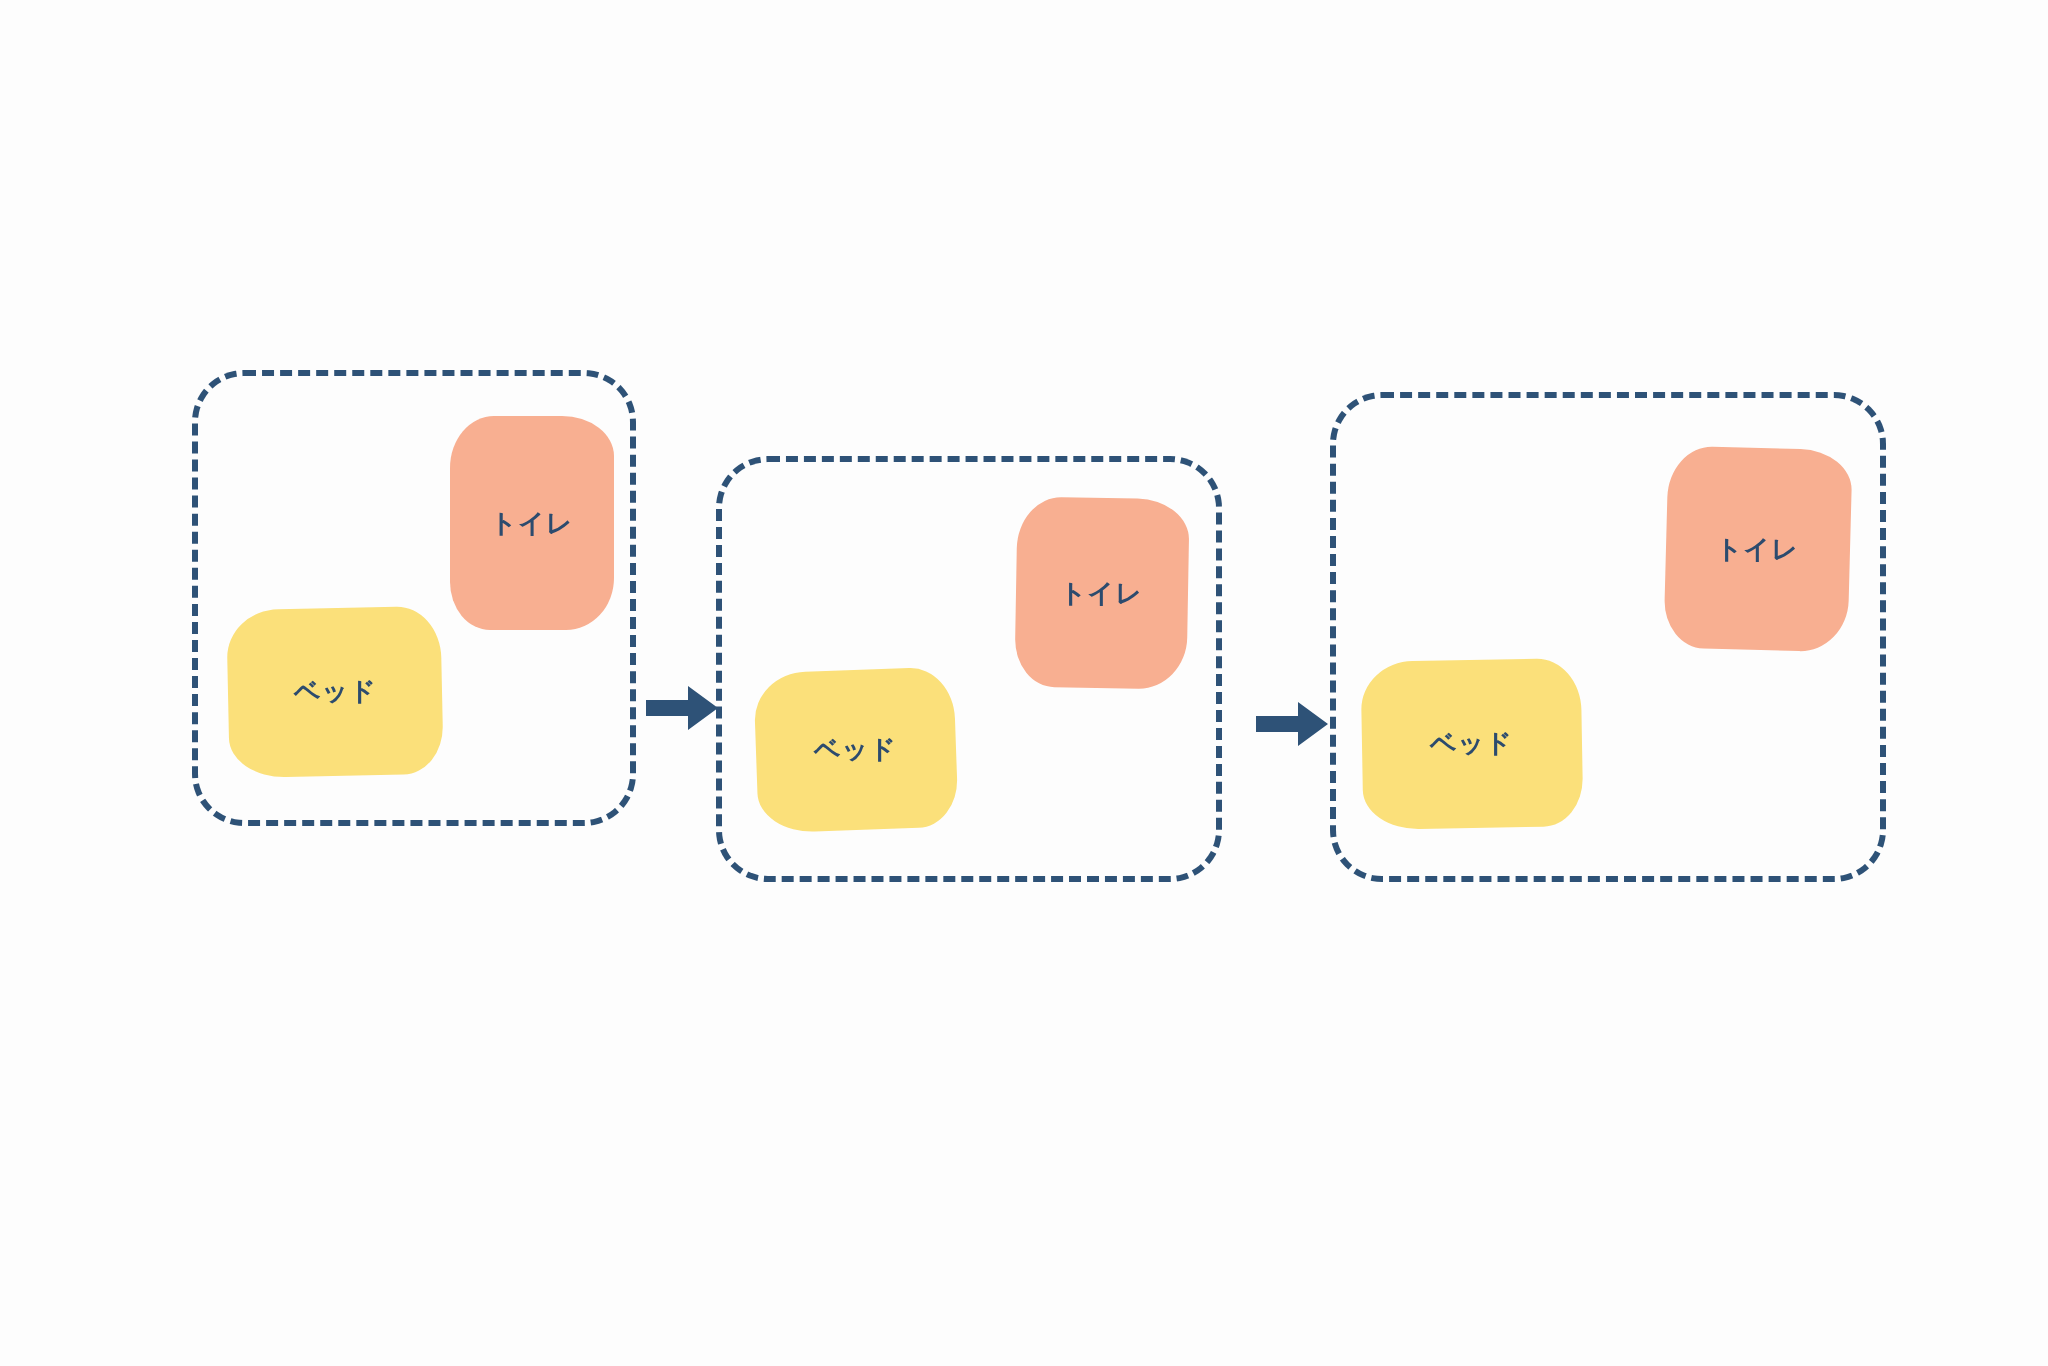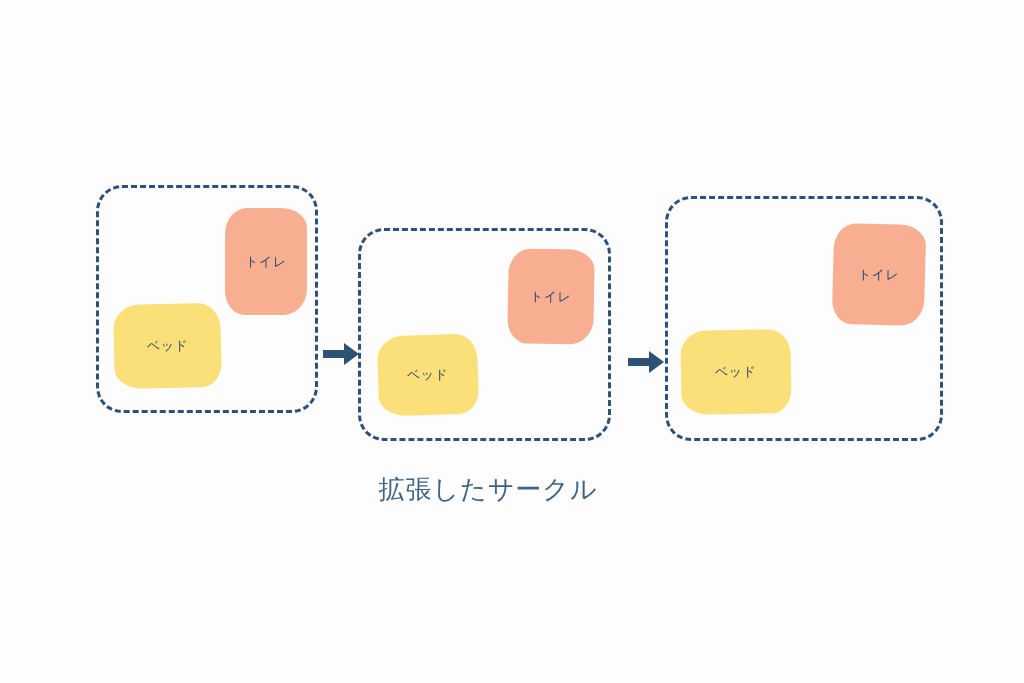--- a/index.html
+++ b/index.html
@@ -13,20 +13,21 @@
     font-family: "Liberation Sans", "DejaVu Sans", sans-serif;
     overflow: hidden;
     position: relative;
   }
 
   #stage {
     position: absolute;
     inset: 0;
     width: 1024px;
     height: 614px;
+    font-weight: bold;
   }
 
   
   .panel {
     position: absolute;
     border: 3px dashed #2e5277;
     border-radius: 26px;
     box-sizing: border-box;
     background: transparent;
   }
@@ -150,17 +151,14 @@
   <div class="panel panel-3"></div>
 
   <div class="blob toilet toilet-3">
     <span class="blob-label">トイレ</span>
   </div>
 
   <div class="blob bed bed-3">
     <span class="blob-label">ベッド</span>
   </div>
 
-  <div class="caption">
-    <span class="caption-text">拡張したサークル</span>
-  </div>
 
 </div>
 
 </body></html>

